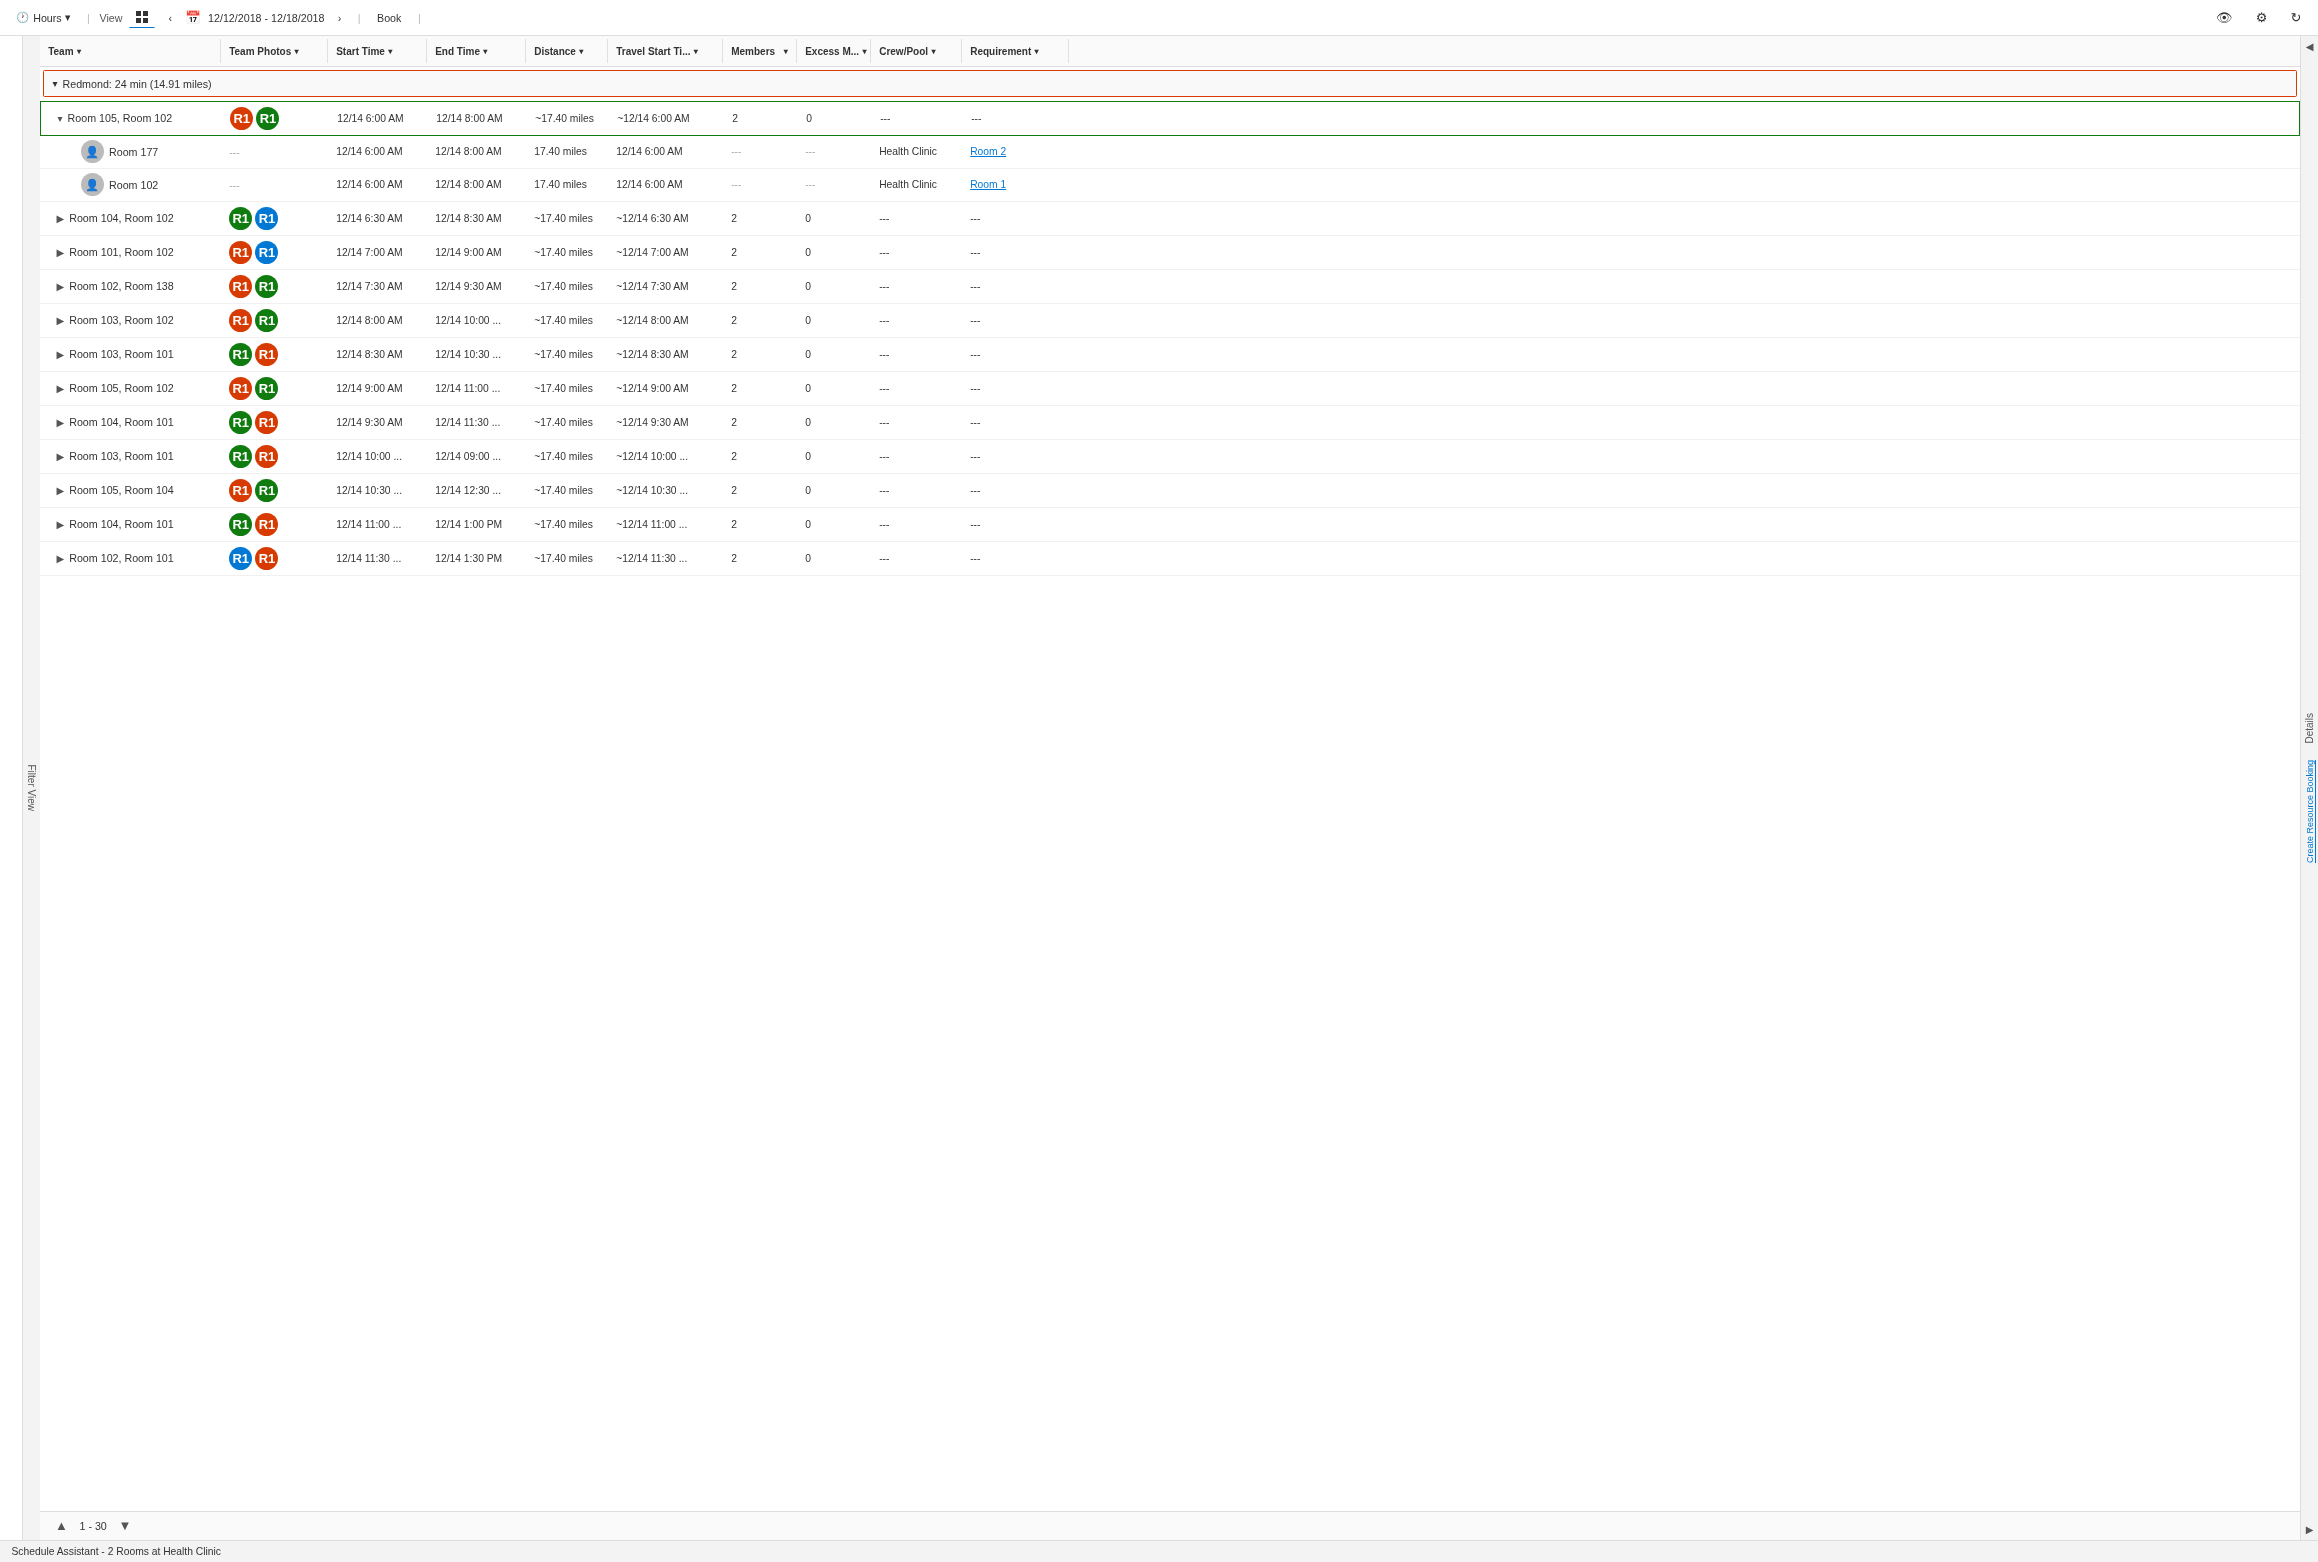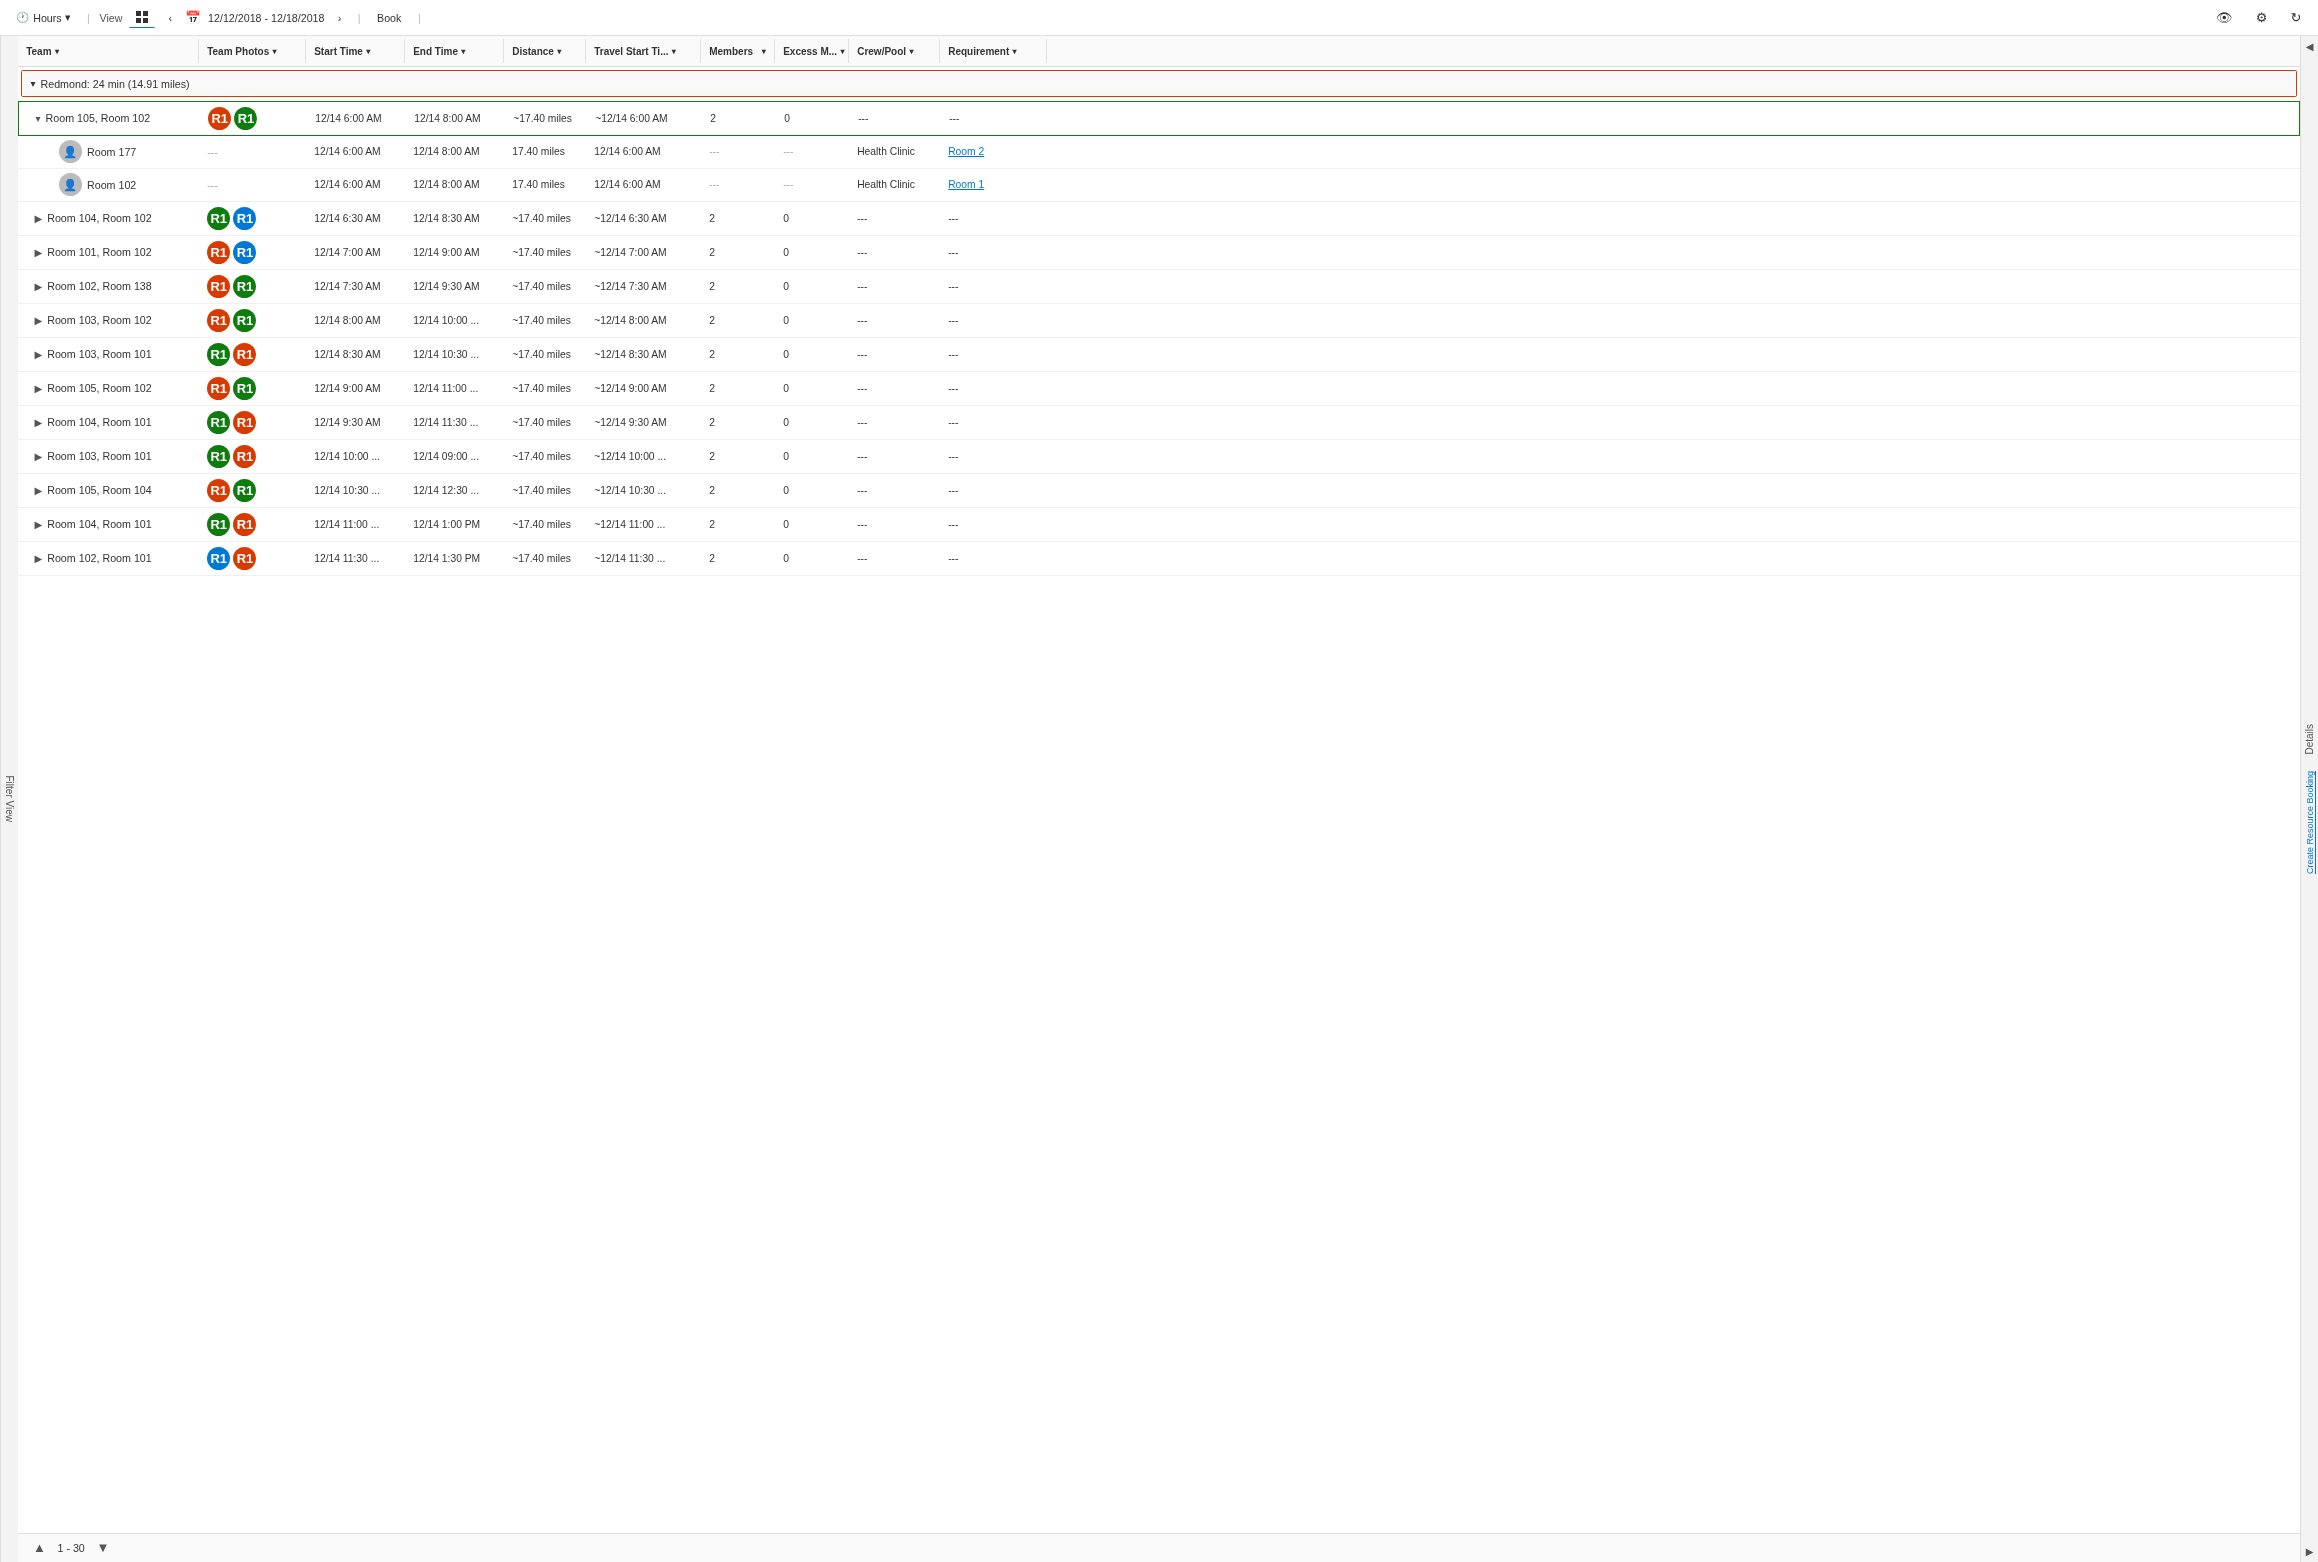--- a/index.html
+++ b/index.html
@@ -10,21 +10,21 @@
     
     .toolbar { display: flex; align-items: center; padding: 5px 10px; border-bottom: 0.8px solid #ddd; background: #fff; gap: 6.6px; min-height: 36px; }
     .toolbar-separator { color: #bbb; margin: 0 3.3px; }
     .toolbar-btn { display: flex; align-items: center; gap: 3.3px; padding: 3.3px 6.6px; border: none; background: transparent; cursor: pointer; font-size: 10.7px; color: #333; border-radius: 1.6px; }
     .toolbar-btn.active { border-bottom: 1.6px solid #0078d4; color: #0078d4; }
     .view-icon { display: inline-grid; grid-template-columns: 1fr 1fr; gap: 1.6px; width: 13px; height: 13px; }
     .view-icon-cell { background: #333; width: 5px; height: 5px; }
     .toolbar-right { margin-left: auto; display: flex; align-items: center; gap: 10px; }
 
     
-    .main-layout { display: flex; flex: 1; overflow: hidden; }
+    .main-layout { display: flex; flex: 1; overflow: hidden; margin-left: 22px; }
 
     .left-panel { width: 18px; background: #f3f3f3; border-right: 0.8px solid #ddd; display: flex; align-items: center; justify-content: center; writing-mode: vertical-rl; transform: rotate(180deg); font-size: 10px; color: #555; cursor: pointer; }
 
     .content-area { flex: 1; display: flex; flex-direction: column; overflow: hidden; }
 
     
     .table-header { display: flex; align-items: center; border-bottom: 1.6px solid #ddd; background: #fafafa; min-height: 31px; }
     .col-header { display: flex; align-items: center; gap: 3.3px; padding: 6.6px 8.2px; font-weight: 600; font-size: 10px; color: #333; cursor: pointer; white-space: nowrap; border-right: 0.8px solid #e0e0e0; user-select: none; }
     .col-team { width: 181px; flex-shrink: 0; }
     .col-photos { width: 107px; flex-shrink: 0; }
@@ -468,15 +468,18 @@
         <span style="writing-mode:vertical-rl;font-size:10px;color:#555;cursor:pointer;transform:rotate(180deg);">Details</span>
         <span style="writing-mode:vertical-rl;font-size:9px;color:#0078d4;cursor:pointer;text-decoration:underline;transform:rotate(180deg);">Create Resource Booking</span>
       </div>
       <div style="display:flex;align-items:center;justify-content:center;padding:5px 1.6px;cursor:pointer;">
         <span style="font-size:10px;color:#555;">▶</span>
       </div>
     </div>
 
   </div>
 
+  <div class="status-bar">
+    <span>Schedule Assistant - 2 Rooms at Health Clinic</span>
+  </div>
 
 </div>
 
 
 </body></html>

